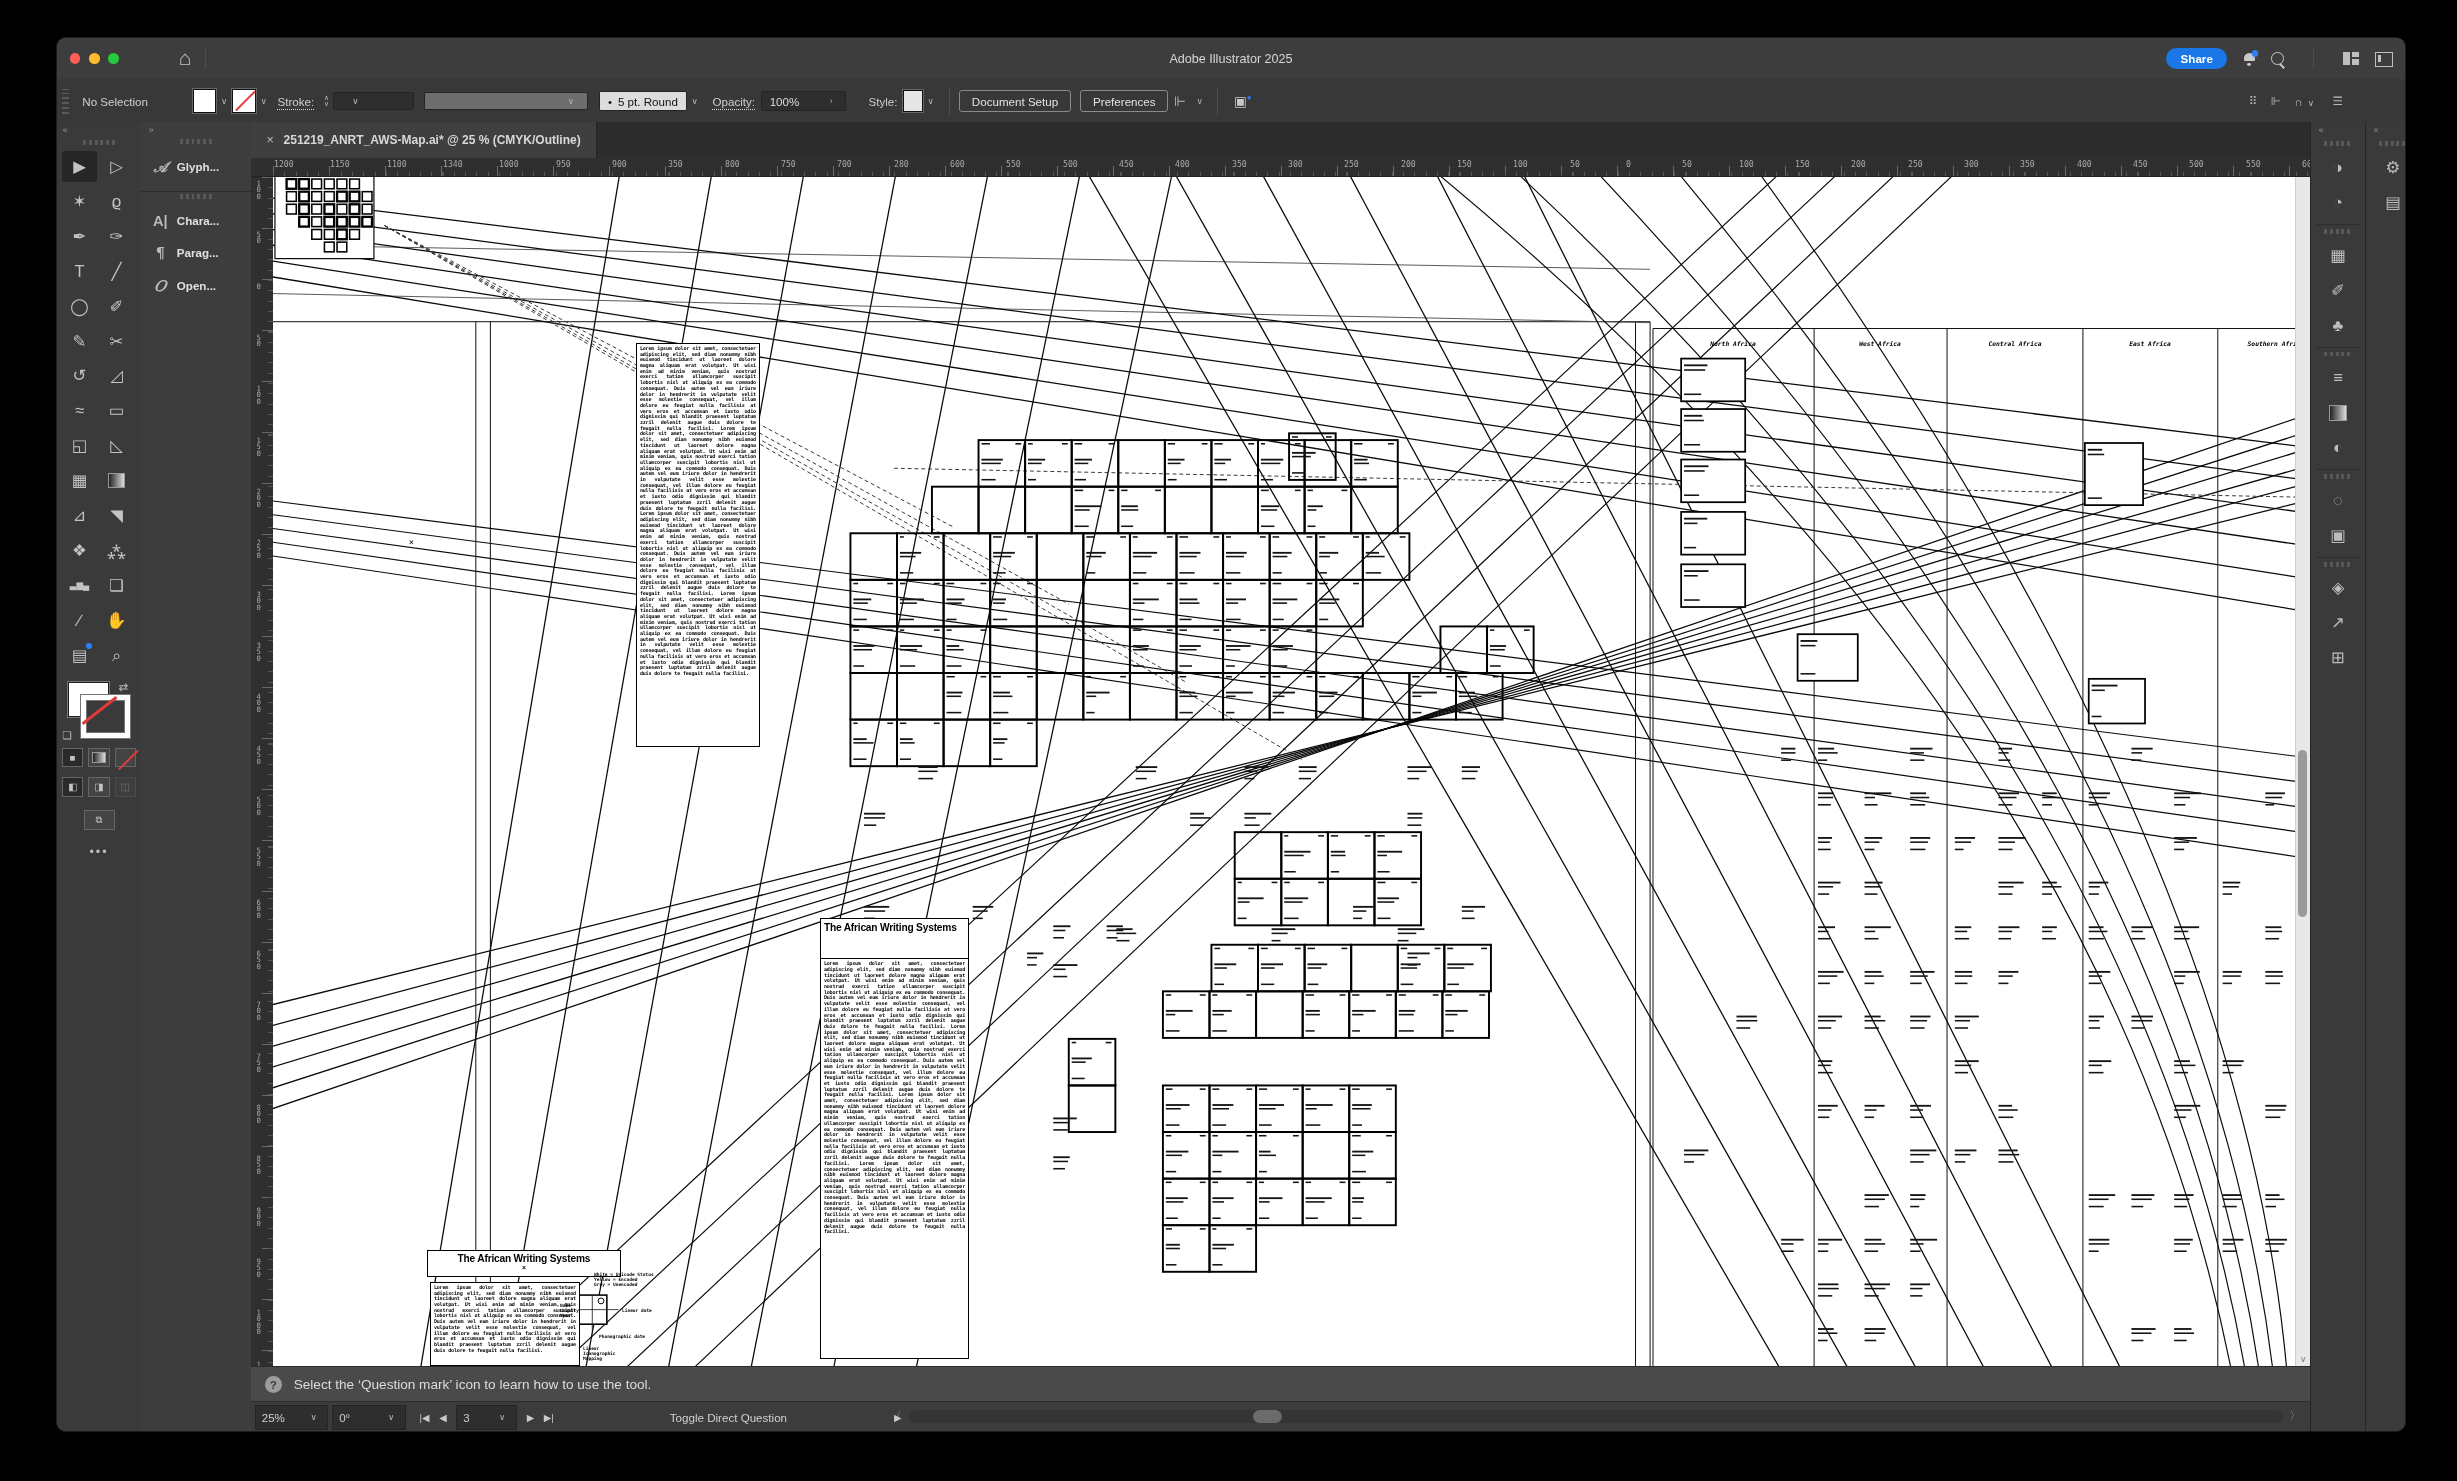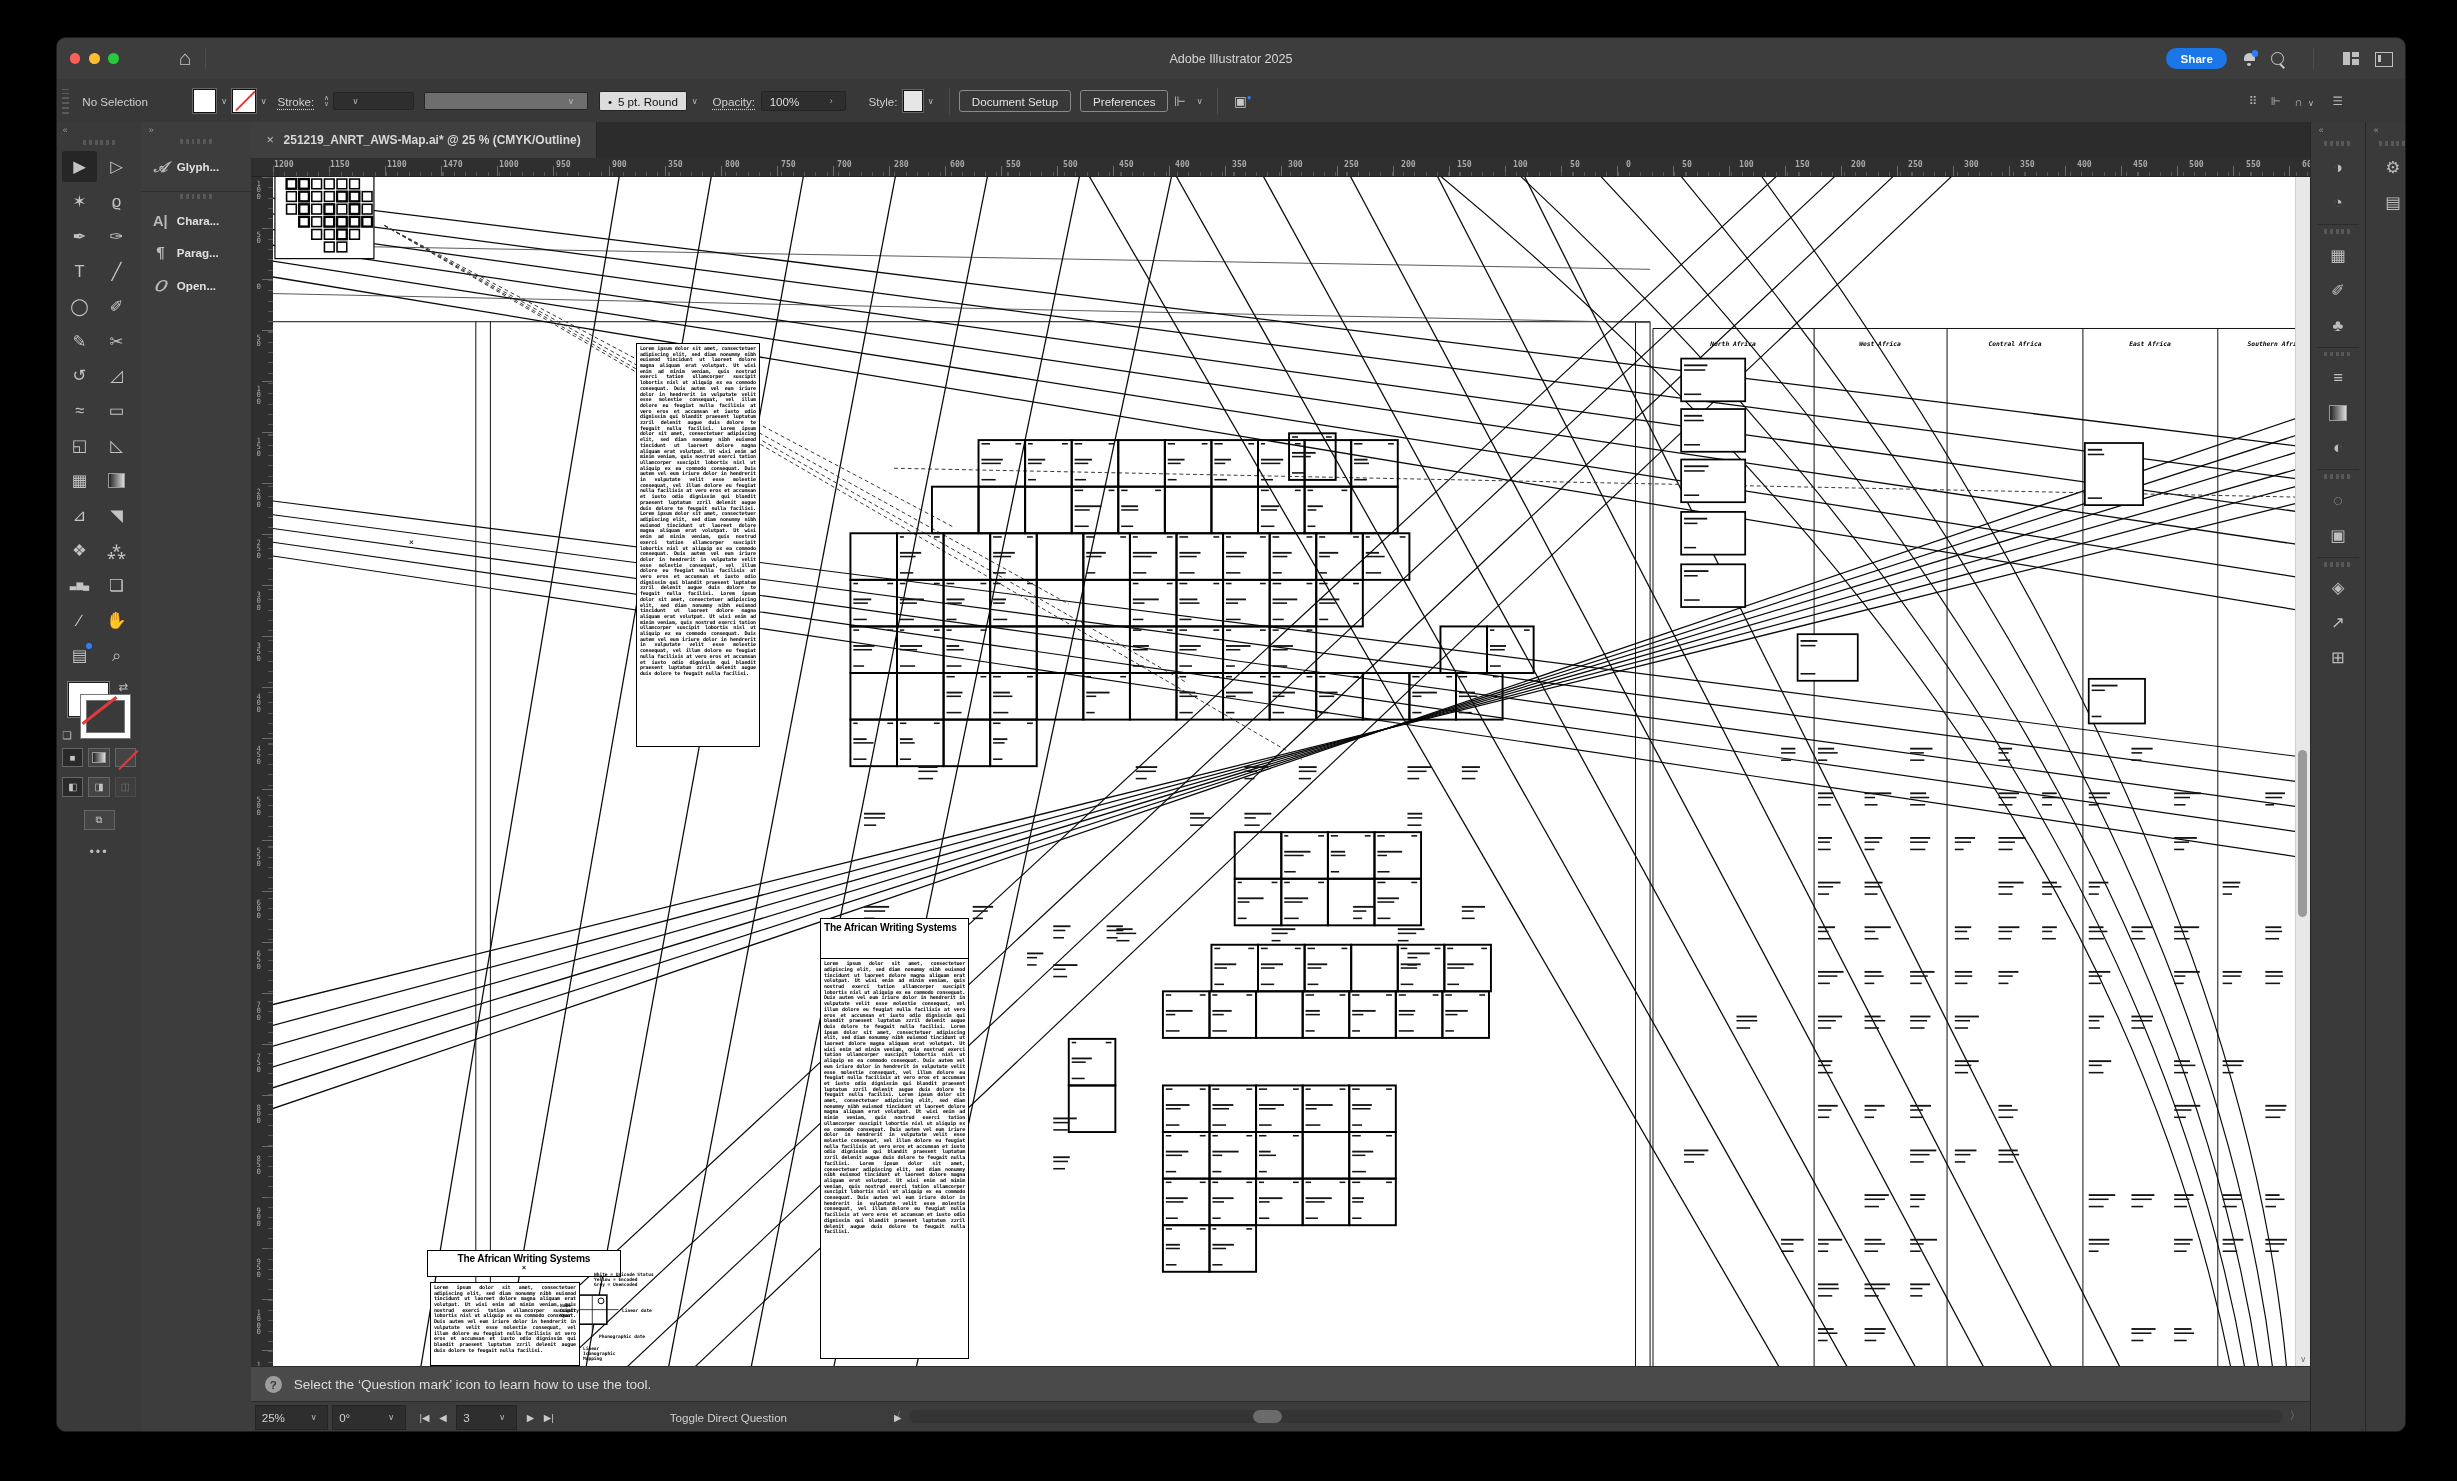--- a/index.html
+++ b/index.html
@@ -98,21 +98,21 @@
   .doctab .x{color:#bbb;font-weight:normal;font-size:12.6px;}
   
   .corner{position:absolute;left:194px;top:120px;width:22px;height:18.4px;background:#2f2f2f;
           border-right:1px solid #222;border-bottom:1px solid #222;}
   .hruler{position:absolute;left:216px;top:120px;width:2037px;height:18.4px;background:#2f2f2f;
           border-bottom:1px solid #222;overflow:hidden;
           background-image:
             repeating-linear-gradient(90deg,#565656 0 1px,transparent 1px 11.3px),
             repeating-linear-gradient(90deg,#6a6a6a 0 1px,transparent 1px 56px);
           background-size:100% 4.9px,100% 10.7px;background-position:0 100%,0 100%;
-          background-repeat:no-repeat;font-weight:bold;}
+          background-repeat:no-repeat;}
   .hlab{position:absolute;top:1px;font-family:"DejaVu Sans Mono",monospace;font-size:8.2px;
         color:#a8a8a8;}
   .vruler{position:absolute;left:194px;top:139px;width:22px;height:1190px;background:#2f2f2f;
           border-right:1px solid #222;overflow:hidden;
           background-image:
             repeating-linear-gradient(180deg,#565656 0 1px,transparent 1px 10.3px),
             repeating-linear-gradient(180deg,#6a6a6a 0 1px,transparent 1px 51px);
           background-size:4.9px 100%,10.7px 100%;background-position:100% 0,100% 0;
           background-repeat:no-repeat;}
   .vlab{position:absolute;left:2.9px;width:9.7px;font-family:"DejaVu Sans Mono",monospace;
@@ -340,21 +340,21 @@
       <span class="x">×</span>
       <span>251219_ANRT_AWS-Map.ai* @ 25 % (CMYK/Outline)</span>
     </div>
   </div>
 
   <div class="corner"></div>
   <div class="hruler" id="hruler">
       <span class="hlab" style="left: 1px;">1200</span>
       <span class="hlab" style="left: 57px;">1150</span>
       <span class="hlab" style="left: 114px;">1100</span>
-      <span class="hlab" style="left: 170px;">1470</span>
+      <span class="hlab" style="left: 170px;">1340</span>
       <span class="hlab" style="left: 226px;">1000</span>
       <span class="hlab" style="left: 283px;">950</span>
       <span class="hlab" style="left: 339px;">900</span>
       <span class="hlab" style="left: 395px;">350</span>
       <span class="hlab" style="left: 452px;">800</span>
       <span class="hlab" style="left: 508px; text-align: center;">750</span>
       <span class="hlab" style="left: 564px;">700</span>
       <span class="hlab" style="left: 621px;">280</span>
       <span class="hlab" style="left: 677px;">600</span>
       <span class="hlab" style="left: 733px;">550</span>

